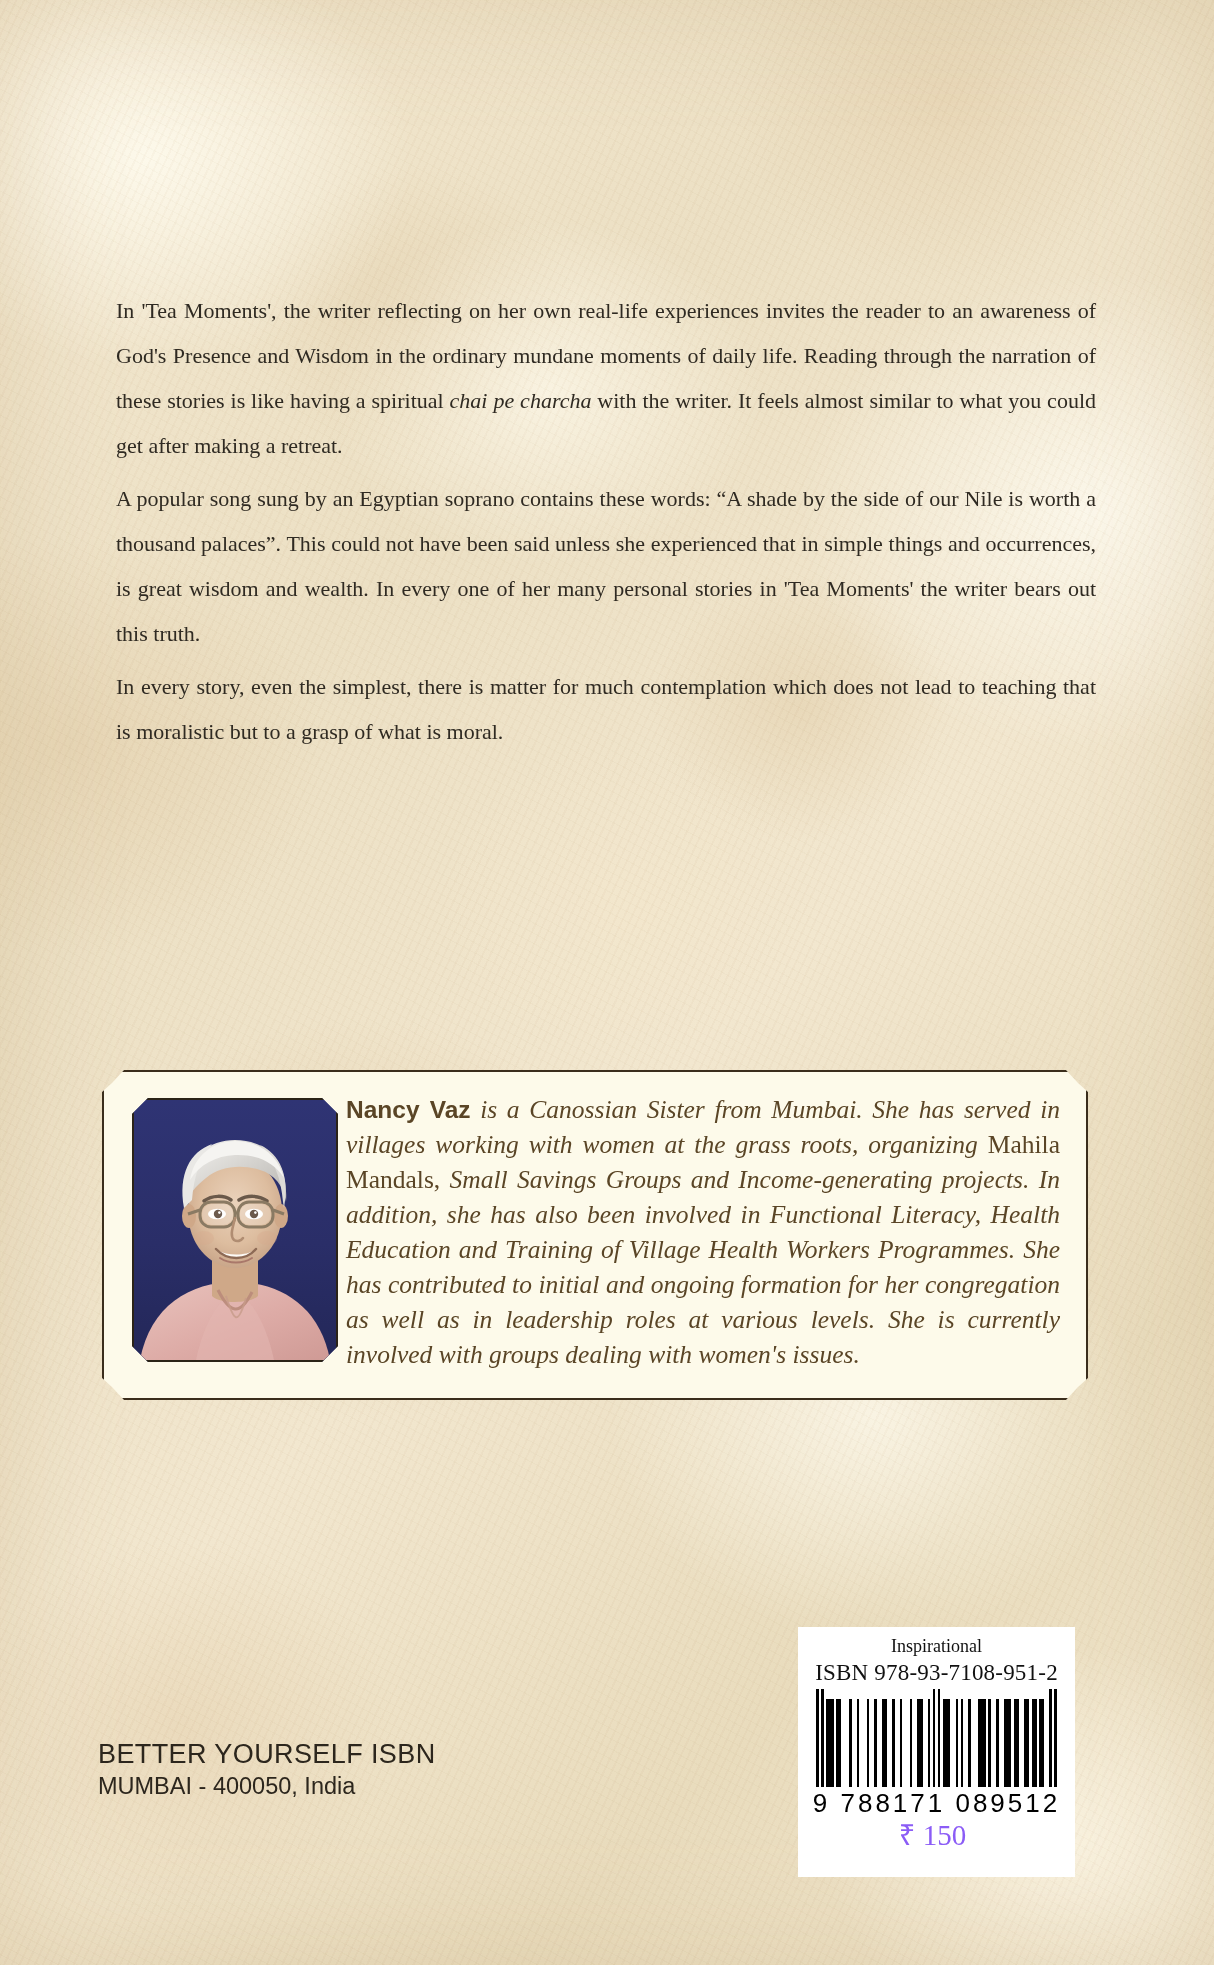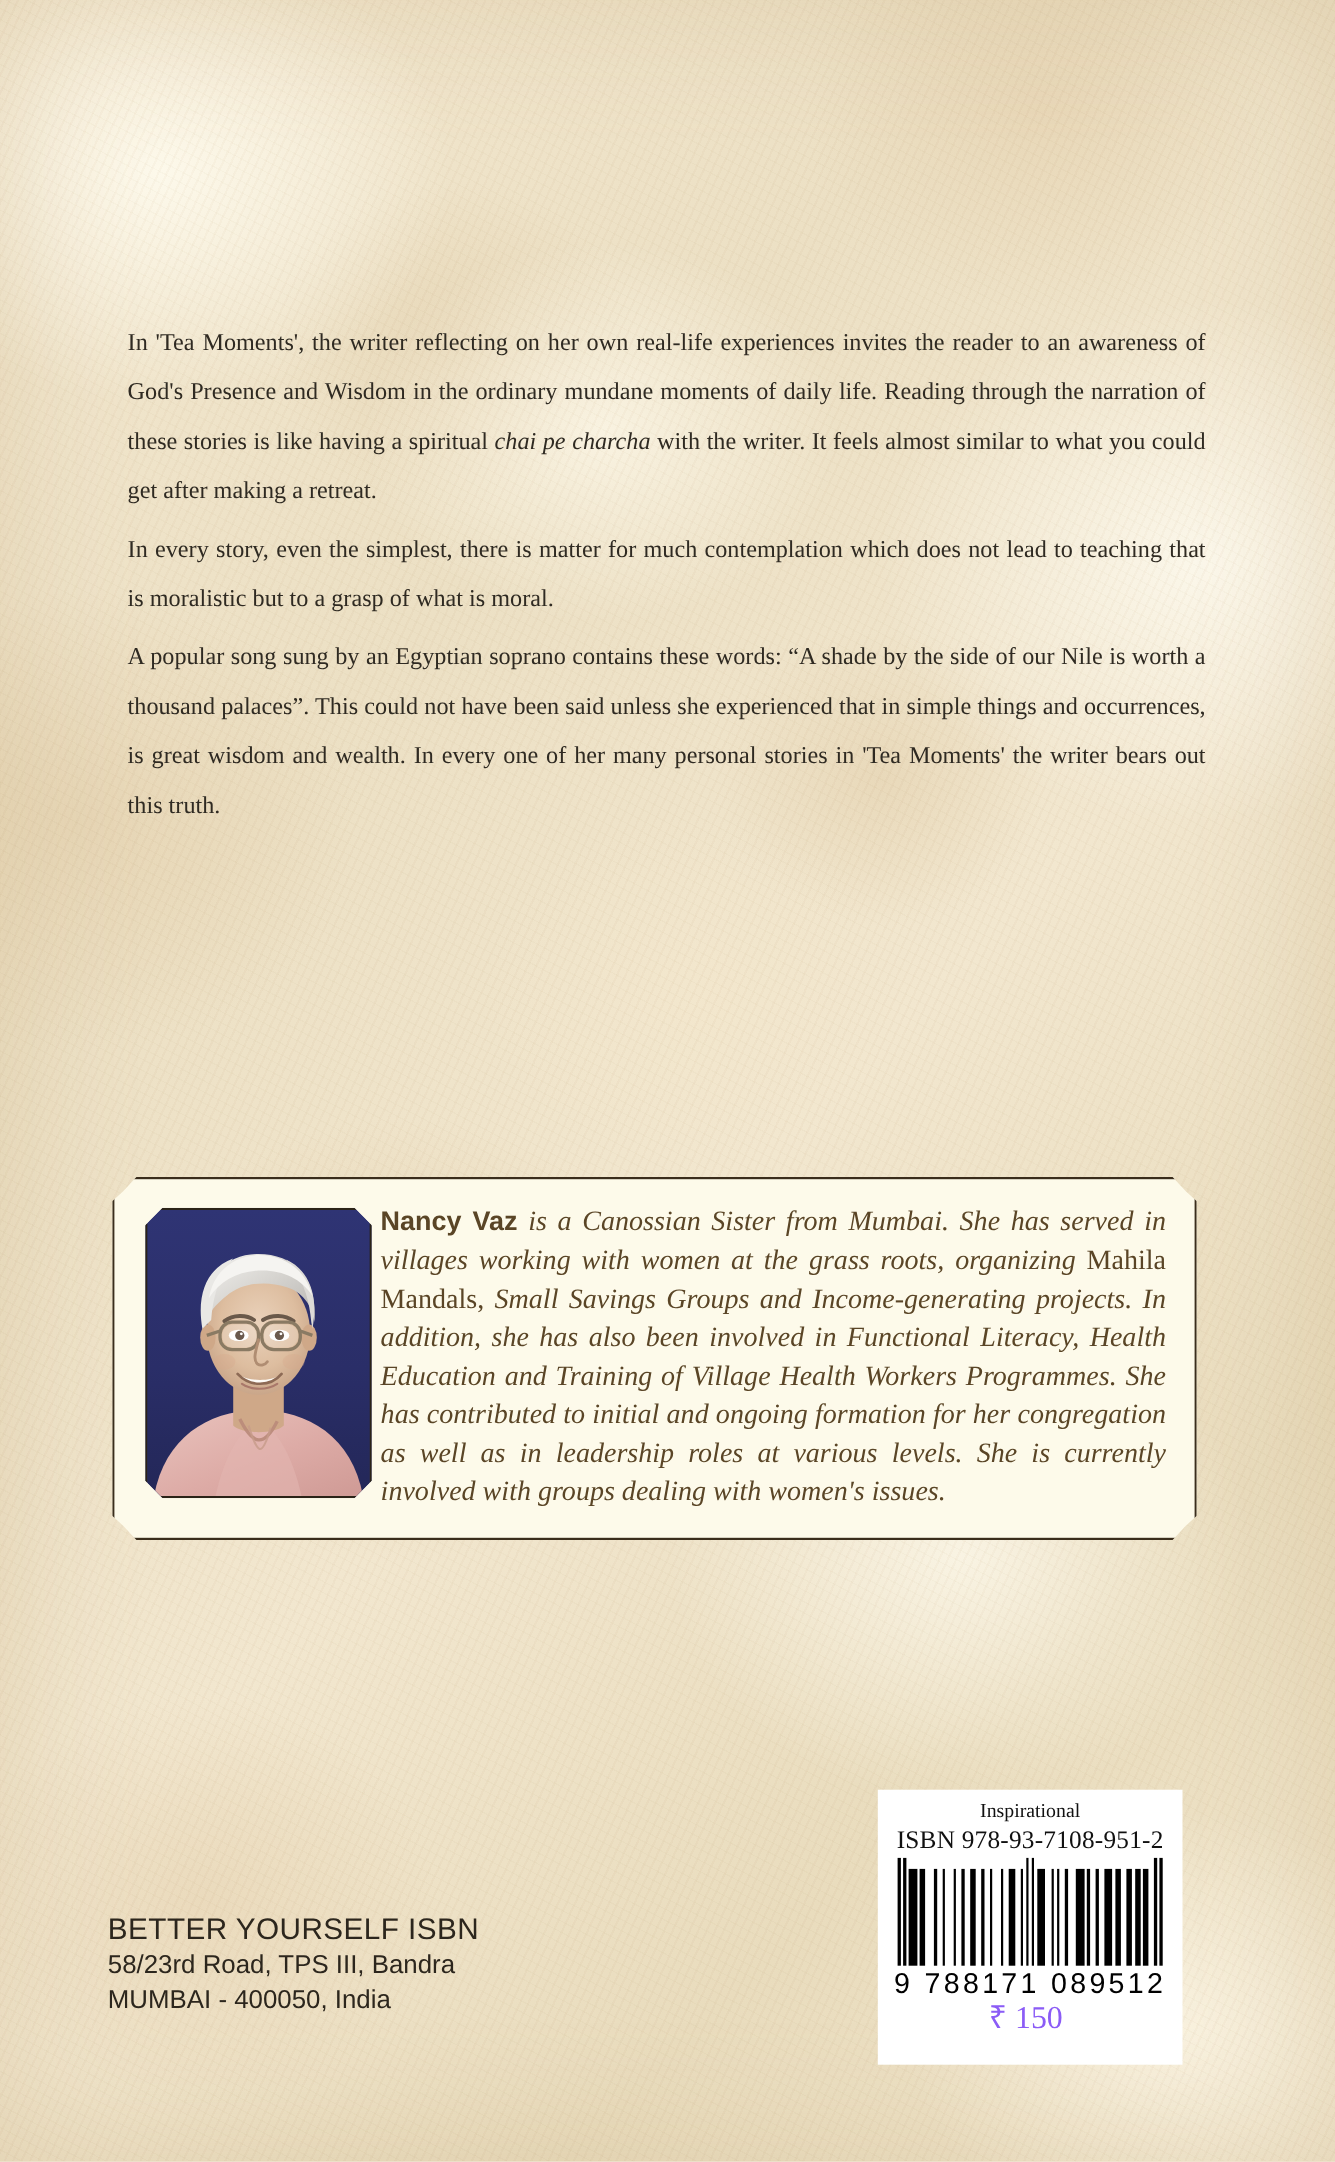--- a/index.html
+++ b/index.html
@@ -130,24 +130,24 @@
 <body>
 
 <div id="cover">
   <div id="grain"></div>
 
   <div id="blurb">
     <p>
       <span>In 'Tea Moments', the writer reflecting on her own real-life experiences invites the reader to an awareness of God's Presence and Wisdom in the ordinary mundane moments of daily life. Reading through the narration of these stories is like having a spiritual </span><em>chai pe charcha</em><span> with the writer. It feels almost similar to what you could get after making a retreat.</span>
     </p>
     <p>
-      <span>In every story, even the simplest, there is matter for much contemplation which does not lead to teaching that is moralistic but to a grasp of what is moral.</span>
+      <span>A popular song sung by an Egyptian soprano contains these words: “A shade by the side of our Nile is worth a thousand palaces”. This could not have been said unless she experienced that in simple things and occurrences, is great wisdom and wealth. In every one of her many personal stories in 'Tea Moments' the writer bears out this truth.</span>
     </p>
     <p>
-      <span>A popular song sung by an Egyptian soprano contains these words: “A shade by the side of our Nile is worth a thousand palaces”. This could not have been said unless she experienced that in simple things and occurrences, is great wisdom and wealth. In every one of her many personal stories in 'Tea Moments' the writer bears out this truth.</span>
+      <span>In every story, even the simplest, there is matter for much contemplation which does not lead to teaching that is moralistic but to a grasp of what is moral.</span>
     </p>
   </div>
 
   <div id="bio-box"></div>
   <div id="bio-inner">
 
     <div id="photo">
       <svg viewBox="0 0 202 260" preserveAspectRatio="xMidYMid slice">
         <defs>
           <linearGradient id="bgG" x1="0" y1="0" x2="0" y2="1">
@@ -224,21 +224,20 @@
       </svg>
     </div>
 
     <div id="bio-text">
       <span class="float-img"></span><b>Nancy Vaz</b><span> is a Canossian Sister from Mumbai. She has served in villages working with women at the grass roots, organizing </span><span class="roman">Mahila Mandals,</span><span> Small Savings Groups and Income-generating projects. In addition, she has also been involved in Functional Literacy, Health Education and Training of Village Health Workers Programmes. She has contributed to initial and ongoing formation for her congregation as well as in leadership roles at various levels.  She is currently involved with groups dealing with women's issues.</span>
     </div>
   </div>
 
   <div id="publisher">
     <div id="pub-name">BETTER YOURSELF ISBN</div>
-    <div id="pub-addr">58/23rd Road, TPS III, Bandra</div>
     <div id="pub-addr">MUMBAI - 400050, India</div>
   </div>
 
   <div id="isbn-box">
     <div id="genre">Inspirational</div>
     <div id="isbn-text">ISBN 978-93-7108-951-2</div>
     <div id="bars">
         <i style="width: 2.54128px; height: 98px; background: rgb(0, 0, 0);"></i>
         <i style="width: 2.54128px; height: 98px; background: transparent;"></i>
         <i style="width: 2.54128px; height: 98px; background: rgb(0, 0, 0);"></i>

